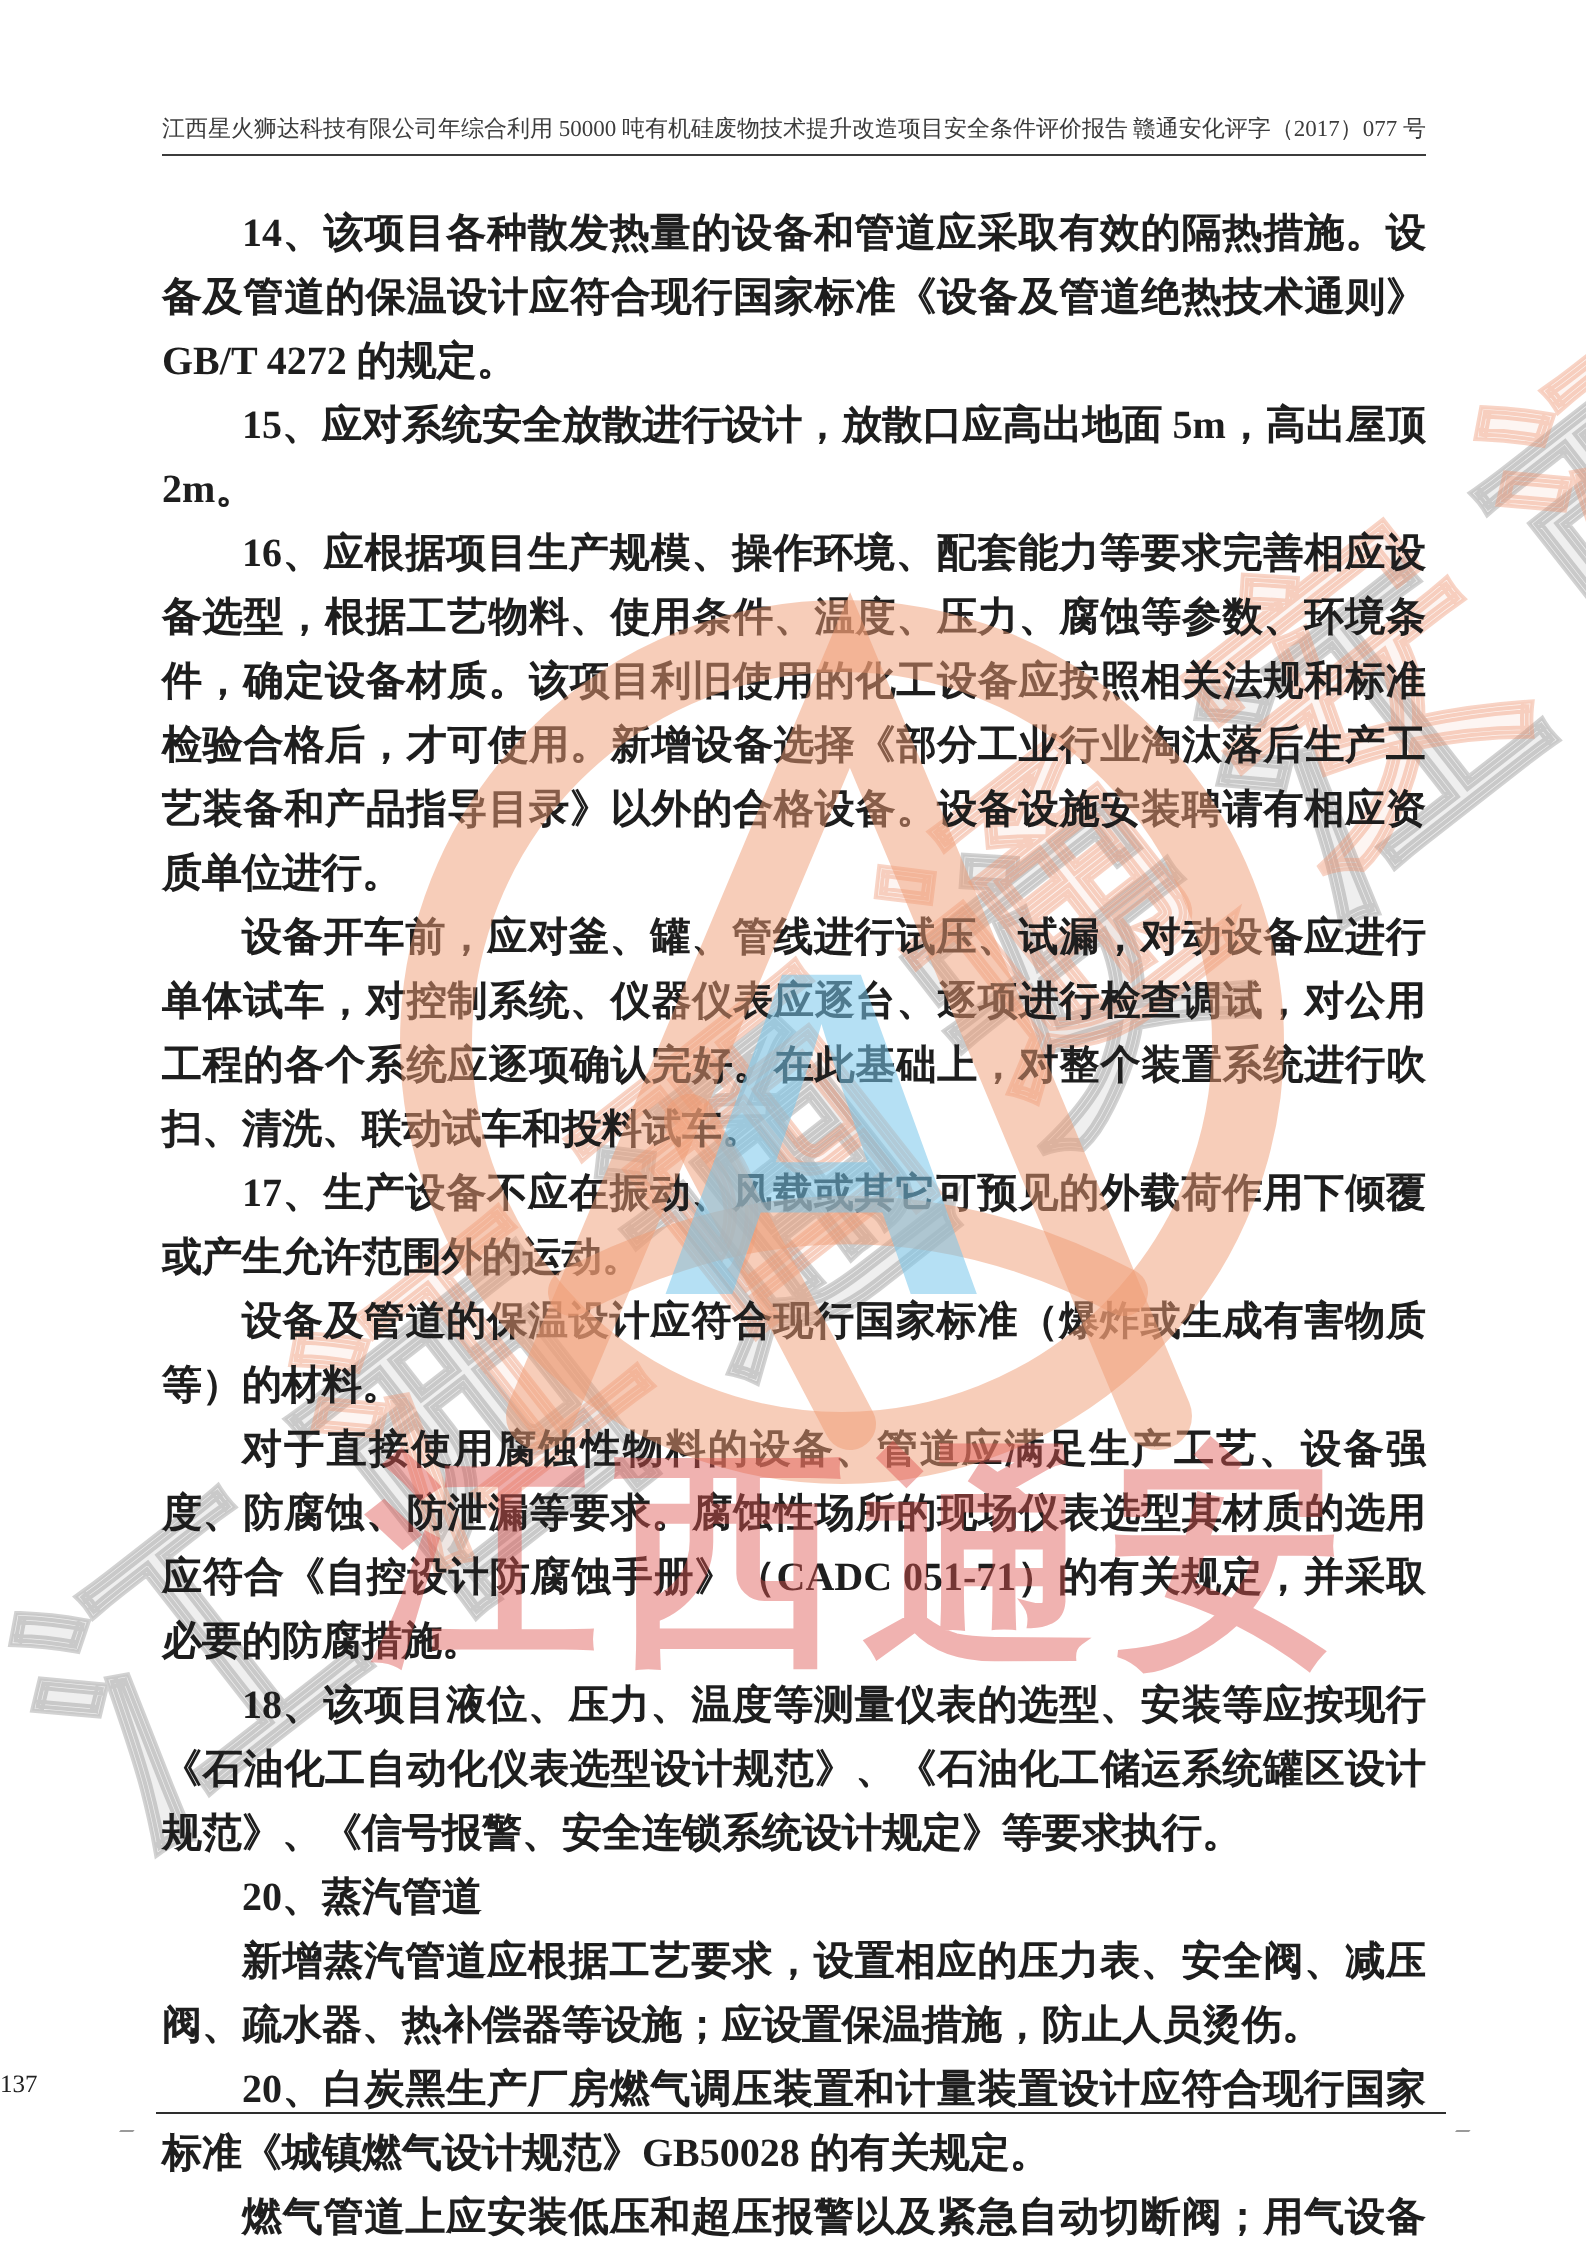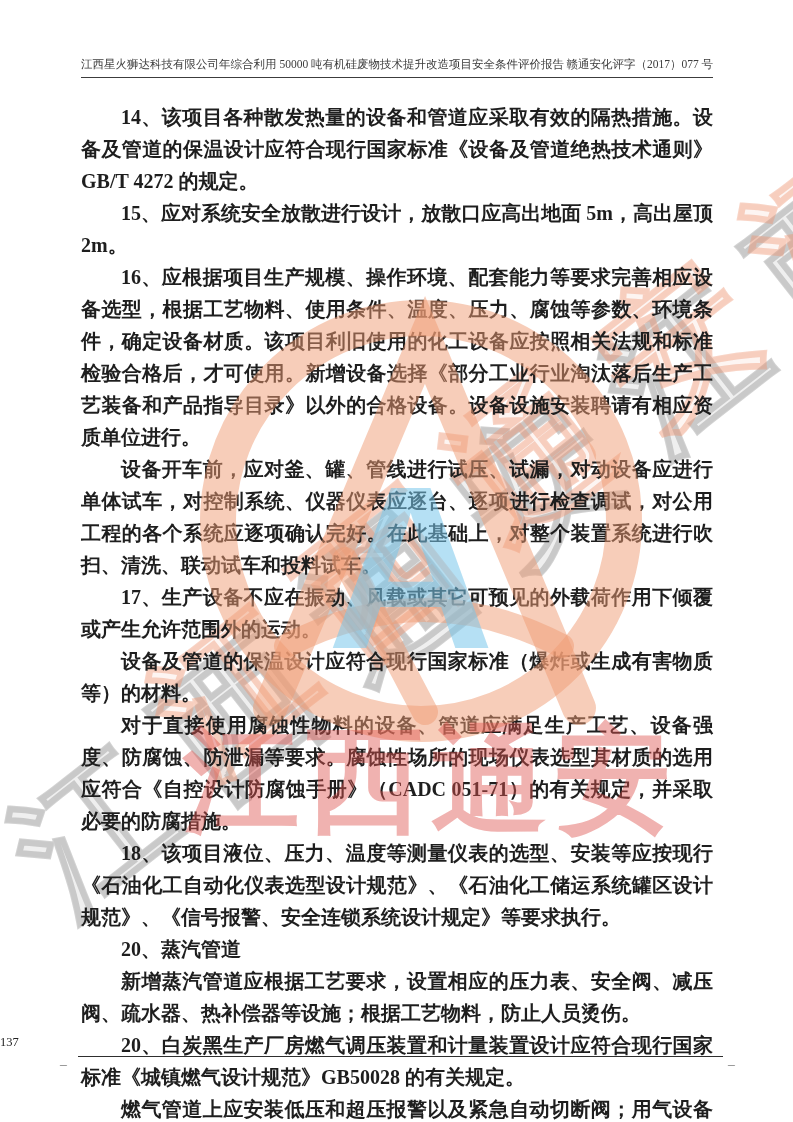--- a/index.html
+++ b/index.html
@@ -97,21 +97,21 @@
   <div class="content">
     <p>14、该项目各种散发热量的设备和管道应采取有效的隔热措施。设备及管道的保温设计应符合现行国家标准《设备及管道绝热技术通则》GB/T 4272 的规定。</p>
     <p>15、应对系统安全放散进行设计，放散口应高出地面 5m，高出屋顶 2m。</p>
     <p>16、应根据项目生产规模、操作环境、配套能力等要求完善相应设备选型，根据工艺物料、使用条件、温度、压力、腐蚀等参数、环境条件，确定设备材质。该项目利旧使用的化工设备应按照相关法规和标准检验合格后，才可使用。新增设备选择《部分工业行业淘汰落后生产工艺装备和产品指导目录》以外的合格设备。设备设施安装聘请有相应资质单位进行。</p>
     <p>设备开车前，应对釜、罐、管线进行试压、试漏，对动设备应进行单体试车，对控制系统、仪器仪表应逐台、逐项进行检查调试，对公用工程的各个系统应逐项确认完好。在此基础上，对整个装置系统进行吹扫、清洗、联动试车和投料试车。</p>
     <p>17、生产设备不应在振动、风载或其它可预见的外载荷作用下倾覆或产生允许范围外的运动。</p>
     <p>设备及管道的保温设计应符合现行国家标准（爆炸或生成有害物质等）的材料。</p>
     <p>对于直接使用腐蚀性物料的设备、管道应满足生产工艺、设备强度、防腐蚀、防泄漏等要求。腐蚀性场所的现场仪表选型其材质的选用应符合《自控设计防腐蚀手册》（CADC 051-71）的有关规定，并采取必要的防腐措施。</p>
     <p>18、该项目液位、压力、温度等测量仪表的选型、安装等应按现行《石油化工自动化仪表选型设计规范》、《石油化工储运系统罐区设计规范》、《信号报警、安全连锁系统设计规定》等要求执行。</p>
     <p>20、蒸汽管道</p>
-    <p>新增蒸汽管道应根据工艺要求，设置相应的压力表、安全阀、减压阀、疏水器、热补偿器等设施；根据工艺物料，防止人员烫伤。</p>
+    <p>新增蒸汽管道应根据工艺要求，设置相应的压力表、安全阀、减压阀、疏水器、热补偿器等设施；应设置保温措施，防止人员烫伤。</p>
     <p>20、白炭黑生产厂房燃气调压装置和计量装置设计应符合现行国家标准《城镇燃气设计规范》GB50028 的有关规定。</p>
     <p>燃气管道上应安装低压和超压报警以及紧急自动切断阀；用气设备的燃</p>
   </div>
 
   <svg class="wm wm-layer-over wm-logo-svg" width="793" height="1122" viewBox="0 0 793 1122">
     <g fill="none" stroke="rgba(240,155,115,0.50)" stroke-linecap="round">
       <circle cx="421" cy="521" r="203" stroke-width="36"></circle>
       <path d="M 270 708 L 425 340 L 579 708" stroke-width="34"></path>
       <path d="M 345 560 L 425 712" stroke-width="26"></path>
       <path d="M 286 646 Q 424 574 562 646" stroke-width="24"></path>

